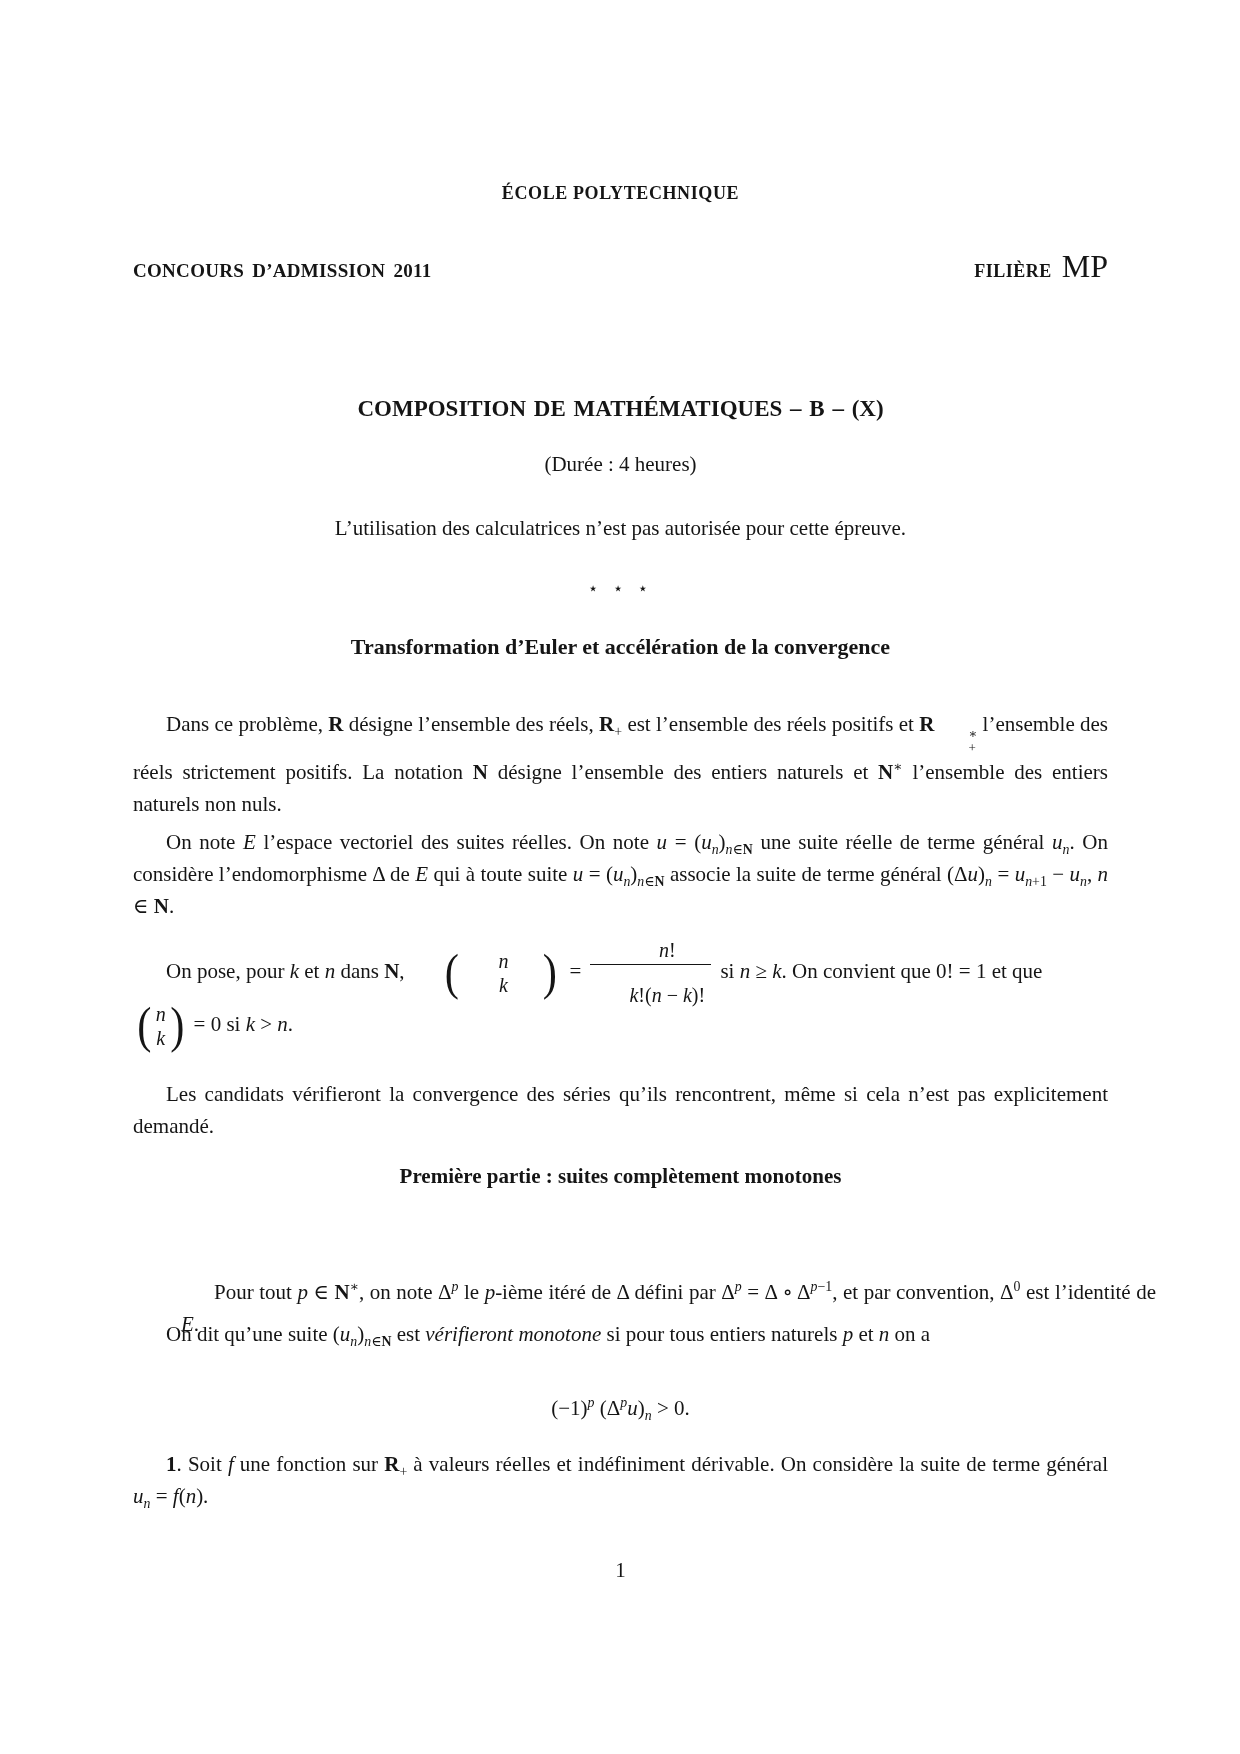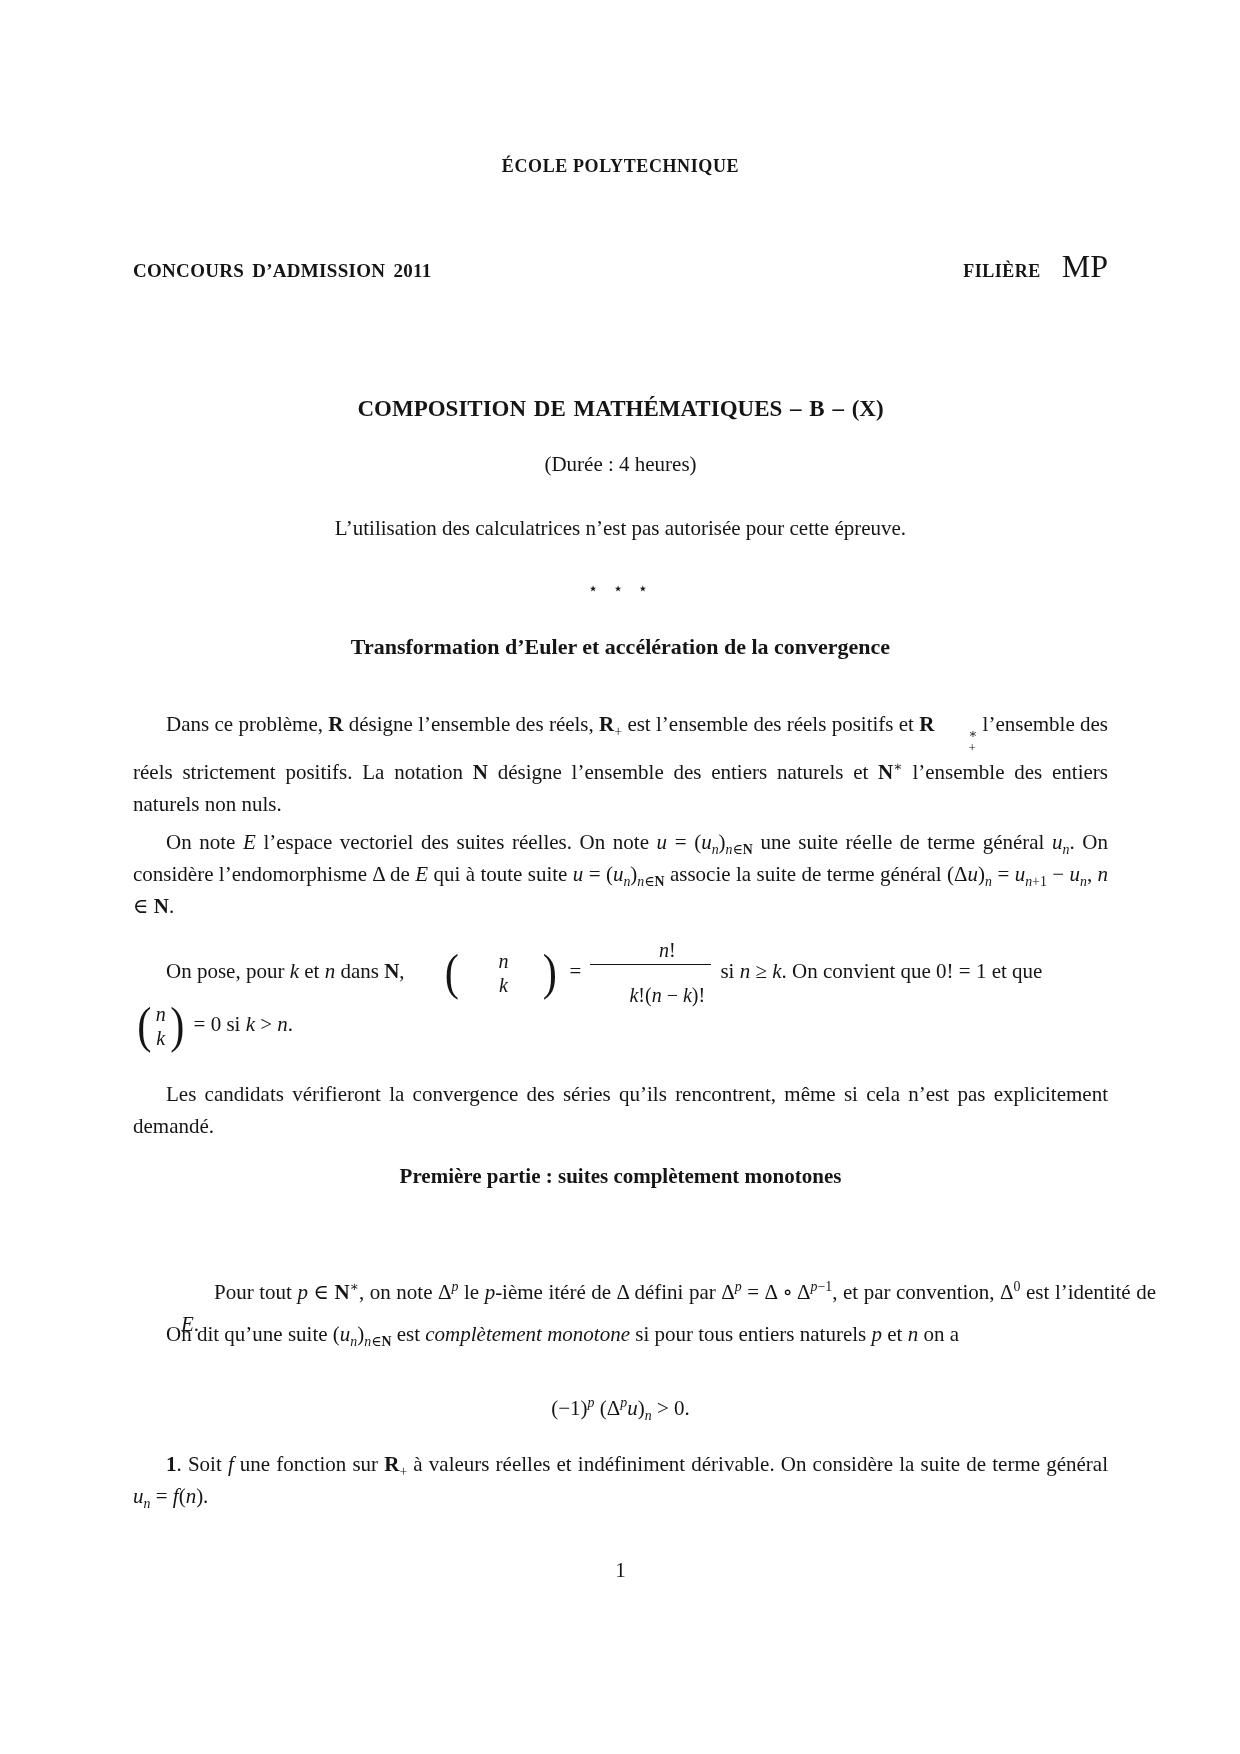--- a/index.html
+++ b/index.html
@@ -10,26 +10,26 @@
     background:#ffffff;
     color:#151515;
     font-family:"Liberation Serif","DejaVu Serif",serif;
     overflow:hidden;
   }
   .blk{position:absolute;left:133px;width:975px;}
   .center{text-align:center;}
   .just{text-align:justify;}
   .indent{text-indent:33px;}
   .body-text{font-size:21px;line-height:32px;}
-  .school{top:156px;font-weight:bold;font-size:18px;letter-spacing:0.6px;}
+  .school{top:183px;font-weight:bold;font-size:18px;letter-spacing:0.6px;}
   .adm-row{top:250px;display:flex;justify-content:space-between;align-items:baseline;gap:28px;}
   .admission{font-weight:bold;font-size:19px;word-spacing:3px;letter-spacing:0.3px;}
   .filiere{display:flex;align-items:baseline;gap:10px;}
   .filiere-label{font-weight:bold;font-size:18px;letter-spacing:0.5px;}
-  .filiere-value{font-size:32px;line-height:1;margin-left:11px;}
+  .filiere-value{font-size:32px;line-height:1;}
   .comp-title{top:380px;font-weight:bold;font-size:23px;word-spacing:2px;margin-top:16px;}
   .duration{top:452px;font-size:21px;}
   .notice{top:516px;font-size:21px;}
   .stars{top:578px;font-size:17px;letter-spacing:5px;}
   .subject{top:634px;font-weight:bold;font-size:22px;}
   .p1{top:708px;}
   .p2{top:826px;}
   .p3a{top:938px;}
   .p3b{top:1002px;}
   .p4{top:1078px;}
@@ -113,21 +113,21 @@
         </span>
         <span class="paren">)</span>
       </span> = 0 si <i>k</i> &gt; <i>n</i>.</div>
 
   <div class="blk center part-heading">Première partie : suites complètement monotones</div>
 
   <div class="blk body-text just indent p4">Les candidats vérifieront la convergence des séries qu’ils rencontrent, même si cela n’est pas explicitement demandé.</div>
 
   <div class="blk body-text just indent p5">Pour tout <i>p</i> ∈ <b>N</b><sup>∗</sup>, on note Δ<sup><i>p</i></sup> le <i>p</i>-ième itéré de Δ défini par Δ<sup><i>p</i></sup> = Δ ∘ Δ<sup><i>p</i>−1</sup>, et par convention, Δ<sup>0</sup> est l’identité de <i>E</i>.</div>
 
-  <div class="blk body-text just indent p6">On dit qu’une suite (<i>u</i><sub><i>n</i></sub>)<sub><i>n</i>∈<b>N</b></sub> est <i>complètement monotone</i> si pour tous entiers naturels <i>p</i> et <i>n</i> on a</div>
+  <div class="blk body-text just indent p6">On dit qu’une suite (<i>u</i><sub><i>n</i></sub>)<sub><i>n</i>∈<b>N</b></sub> est <i>vérifieront monotone</i> si pour tous entiers naturels <i>p</i> et <i>n</i> on a</div>
 
   <div class="blk center equation">(−1)<sup><i>p</i></sup> (Δ<sup><i>p</i></sup><i>u</i>)<sub><i>n</i></sub> &gt; 0.</div>
 
   <div class="blk body-text just indent p7"><b>1</b>. Soit <i>f</i> une fonction sur <b>R</b><sub>+</sub> à valeurs réelles et indéfiniment dérivable. On considère la suite de terme général <i>u</i><sub><i>n</i></sub> = <i>f</i>(<i>n</i>).</div>
 
   <div class="blk center pagenum">1</div>
 
 </div>
 
 </body></html>

